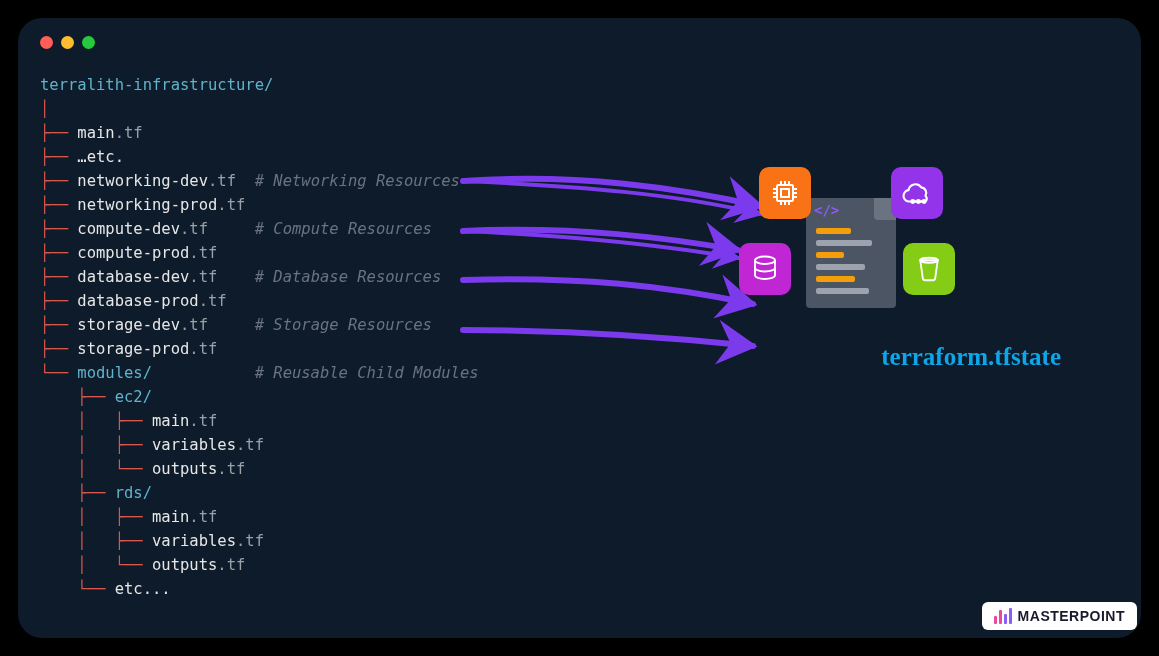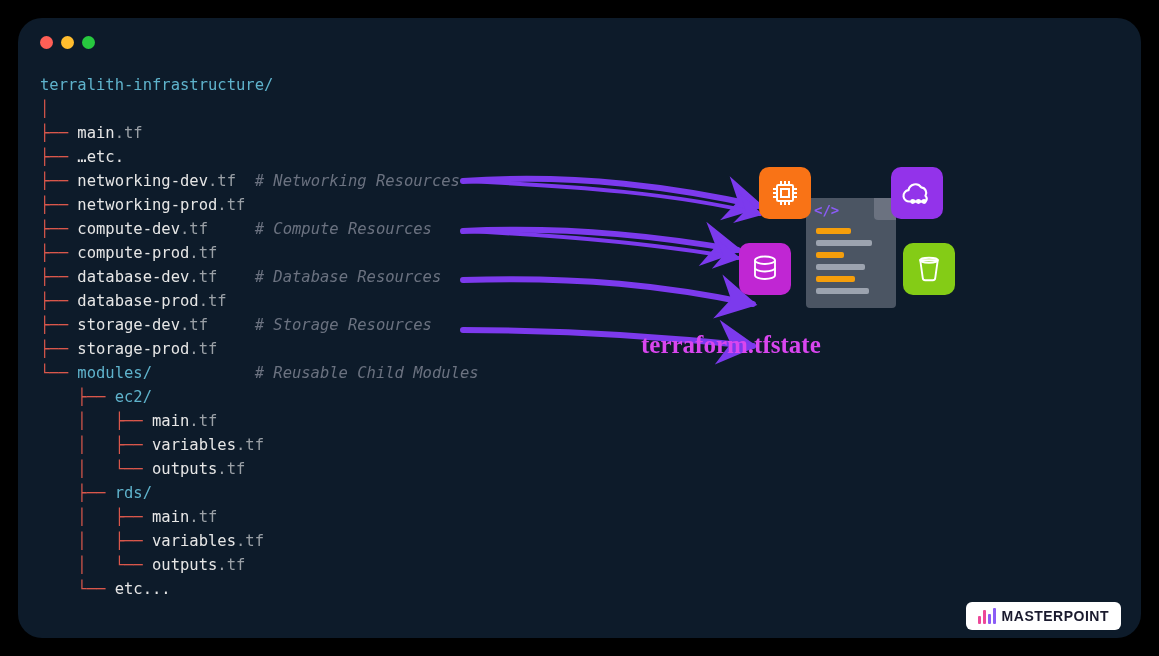--- a/index.html
+++ b/index.html
@@ -42,24 +42,24 @@
   .comment { color: #6b7280; font-style: italic; }
   .diagram {
     position: absolute;
     top: 155px;
     right: 80px;
     width: 420px;
     height: 260px;
   }
   .state-title {
     font-family: 'Comic Sans MS', 'Segoe Script', cursive;
-    color: #d946ef;
+    color: #0ea5e9;
     font-size: 25px;
-    text-align: left;
-    margin-top: 8px;
+    text-align: right;
+    margin-top: 20px;
     font-weight: bold;
   }
   .state-sub {
     font-family: 'Comic Sans MS', 'Segoe Script', cursive;
     color: #fff;
     font-size: 14px;
     text-align: center;
     line-height: 1.35;
     margin-top: 4px;
   }
@@ -100,21 +100,21 @@
     color: #8b5cf6;
     font-size: 14px;
     font-weight: bold;
     font-family: monospace;
   }
   .doc-lines { position: absolute; top: 30px; left: 10px; right: 10px; }
   .doc-line { height: 6px; border-radius: 2px; margin-bottom: 6px; }
   .logo {
     position: absolute;
     bottom: 8px;
-    right: 20px;
+    right: 4px;
     background: #fff;
     border-radius: 6px;
     padding: 6px 12px;
     display: flex;
     align-items: center;
     gap: 6px;
     font-family: Arial, sans-serif;
     font-weight: bold;
     font-size: 14px;
     letter-spacing: 0.5px;

